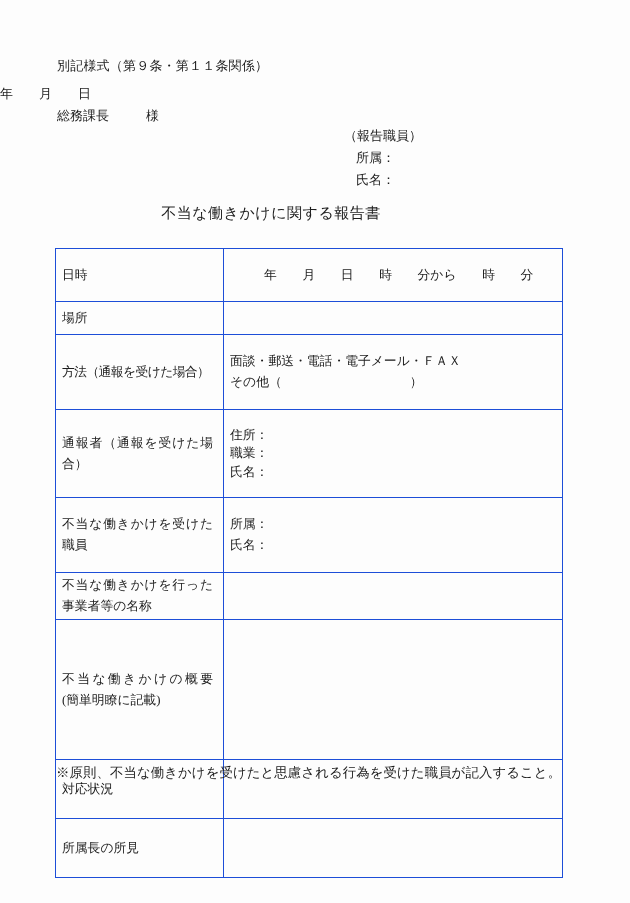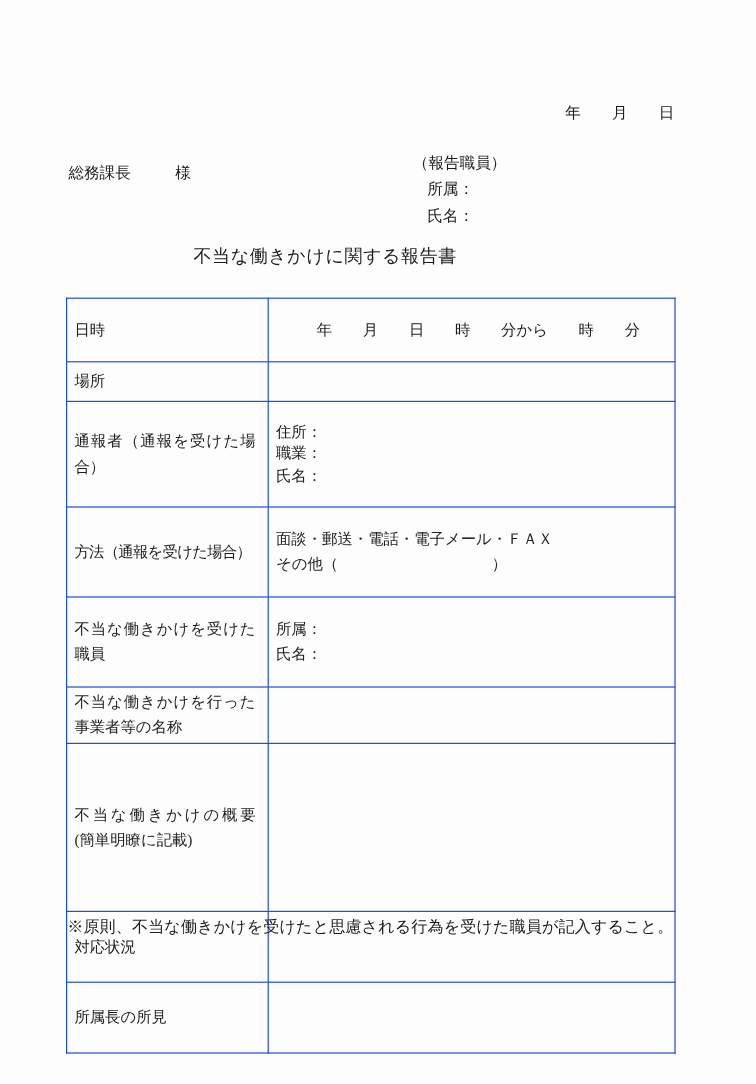--- a/index.html
+++ b/index.html
@@ -6,22 +6,22 @@
   html,body { width:630px; height:903px; }
   body {
     background:#fdfdfd;
     font-family:"Liberation Serif","DejaVu Serif",serif;
     color:#1c1c1c;
     -webkit-font-smoothing:antialiased;
   }
   .page { position:relative; width:630px; height:903px; background:#fdfdfd; overflow:hidden; }
 
   .form-note { position:absolute; left:57px; top:57px; font-size:13px; letter-spacing:0.2px; }
-  .date-line { position:absolute; left:0; top:85px; width:562px; text-align:right; font-size:13px; }
-  .addressee-line { position:absolute; left:57px; top:107px; font-size:13px;margin-top:28px; }
+  .date-line { position:absolute; left:0; top:85px; width:562px; font-size:13px; }
+  .addressee-line { position:absolute; left:57px; top:107px; font-size:13px; }
   .addressee-line .honorific { margin-left:37px; }
 
   .reporter-block { position:absolute; left:344px; top:125px; font-size:13px; line-height:22px; }
   .reporter-block .indent { padding-left:12px; }
 
   .title { position:absolute; left:0; top:204px; width:542px; text-align:center;
            font-size:15px; font-weight:normal; letter-spacing:0.5px; }
 
   table.form {
     position:absolute; left:55px; top:248px; width:507px;
@@ -36,20 +36,21 @@
   .val .mid { line-height:21px; }
   .indent40 { padding-left:40px !important; }
 
   .footnote { position:absolute; left:56px; top:764px; font-size:13.4px; letter-spacing:0.1px; }
 </style>
 </head>
 <body>
 
 <div class="page">
 
+  <div class="form-note">別記様式（第９条・第１１条関係）</div>
 
   <div class="date-line">年　　月　　日</div>
 
   <div class="addressee-line">
     <span>総務課長</span><span class="honorific">様</span>
   </div>
 
   <div class="reporter-block">
     <div>（報告職員）</div>
     <div class="indent">所属：</div>
@@ -61,35 +62,35 @@
   <table class="form">
     <tbody>
         <tr style="height:22px;">
       <td class="lbl">日時</td>
       <td class="val indent40">年　　月　　日　　時　　分から　　時　　分</td>
     </tr>
     <tr style="height:22px;">
       <td class="lbl">場所</td>
       <td class="val"></td>
     </tr>
-    <tr style="height:53px;">
-      <td class="lbl">通報者（通報を受けた場合）</td>
-      <td class="val">
-        <div class="tight">住所：</div>
-        <div class="tight">職業：</div>
-        <div class="tight">氏名：</div>
-      </td>
-    </tr>
     <tr style="height:45px;">
       <td class="lbl">
         <span class="nowrap">方法（通報を受けた場合）</span>
       </td>
       <td class="val">
         <div class="mid">面談・郵送・電話・電子メール・ＦＡＸ</div>
         <div class="mid">その他（　　　　　　　　　　）</div>
+      </td>
+    </tr>
+    <tr style="height:53px;">
+      <td class="lbl">通報者（通報を受けた場合）</td>
+      <td class="val">
+        <div class="tight">住所：</div>
+        <div class="tight">職業：</div>
+        <div class="tight">氏名：</div>
       </td>
     </tr>
     <tr style="height:46px;">
       <td class="lbl">不当な働きかけを受けた職員</td>
       <td class="val">
         <div class="mid">所属：</div>
         <div class="mid">氏名：</div>
       </td>
     </tr>
     <tr style="height:43px;">

